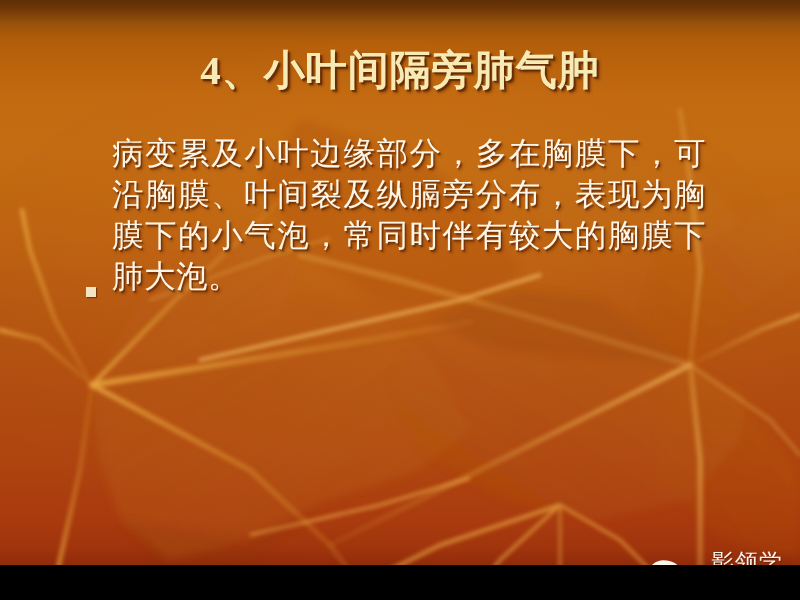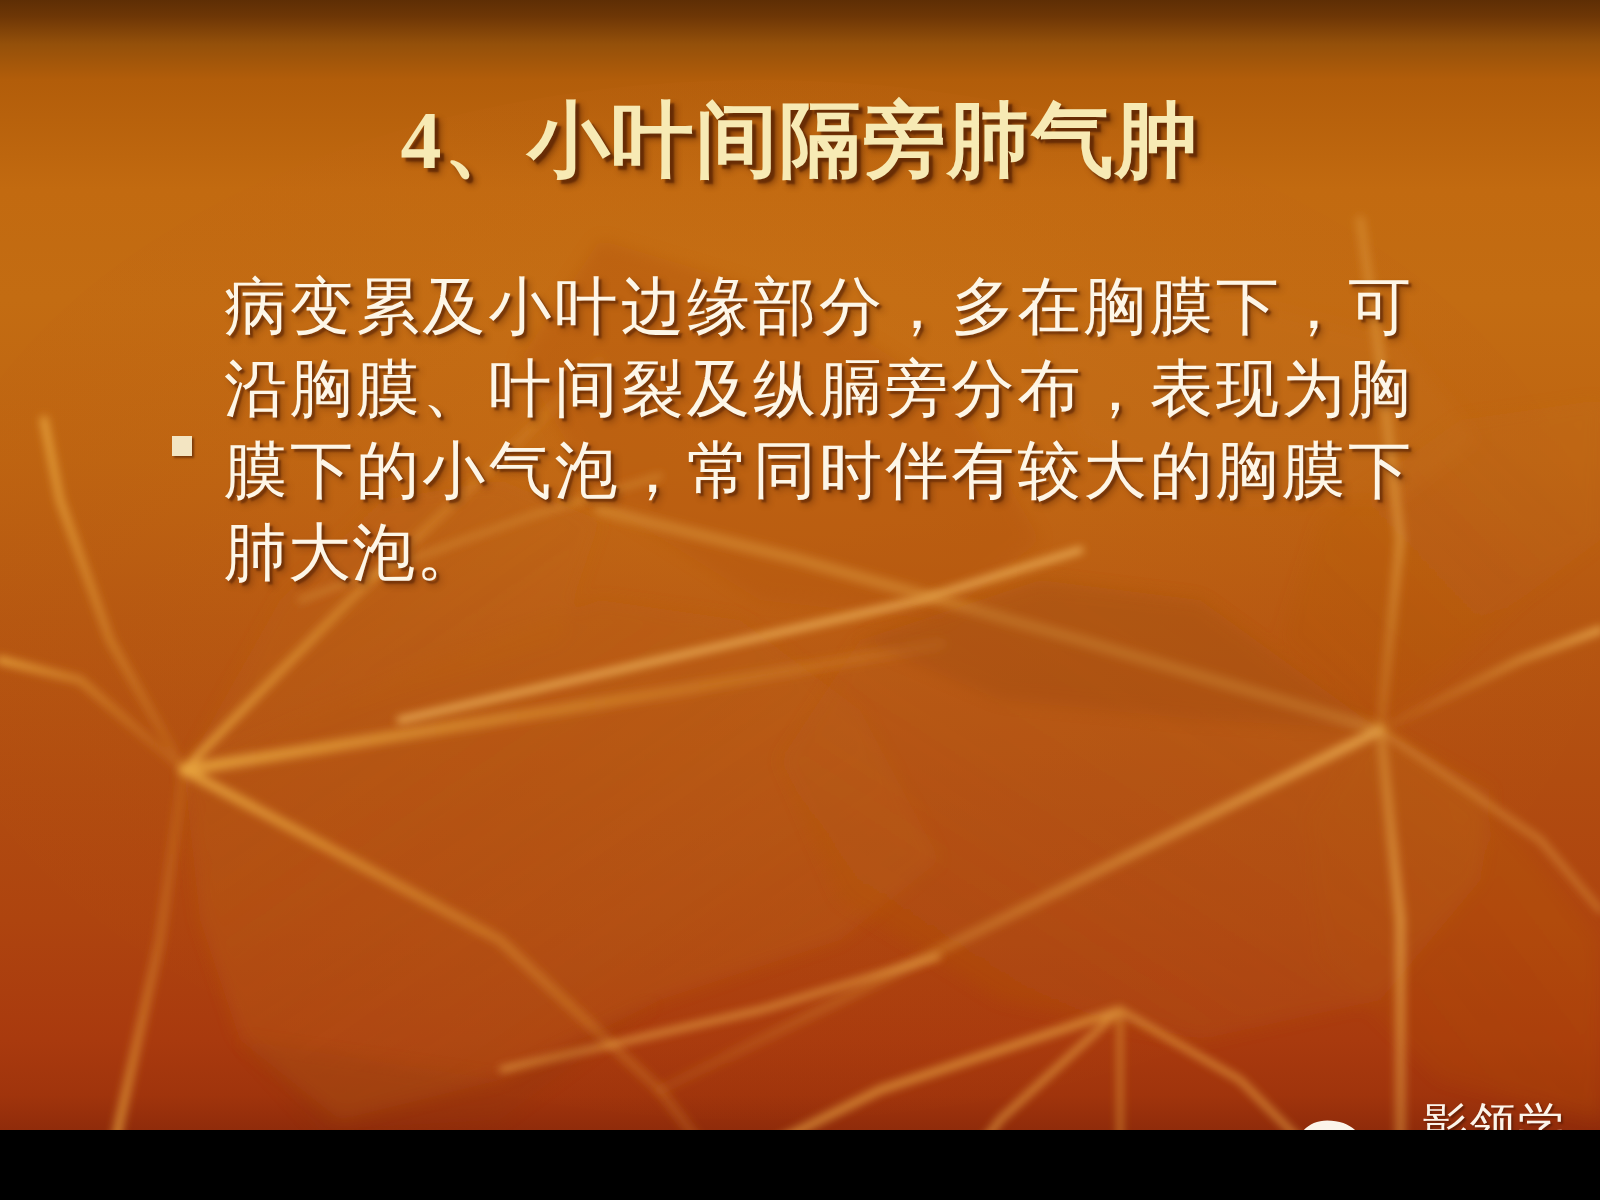--- a/index.html
+++ b/index.html
@@ -58,21 +58,21 @@
 
   
   .body-block {
     position: absolute;
     left: 86px;
     top: 133px;
     width: 620px;
   }
   .bullet-row {
     display: flex;
-    align-items: center;
+    align-items: flex-end;
   }
   .bullet-marker {
     flex: 0 0 auto;
     width: 10px;
     height: 10px;
     background: #f3e5c2;
     margin-top: 16px;
     margin-right: 16px;
     box-shadow: 1px 1px 1px rgba(80,30,4,.6);
   }

